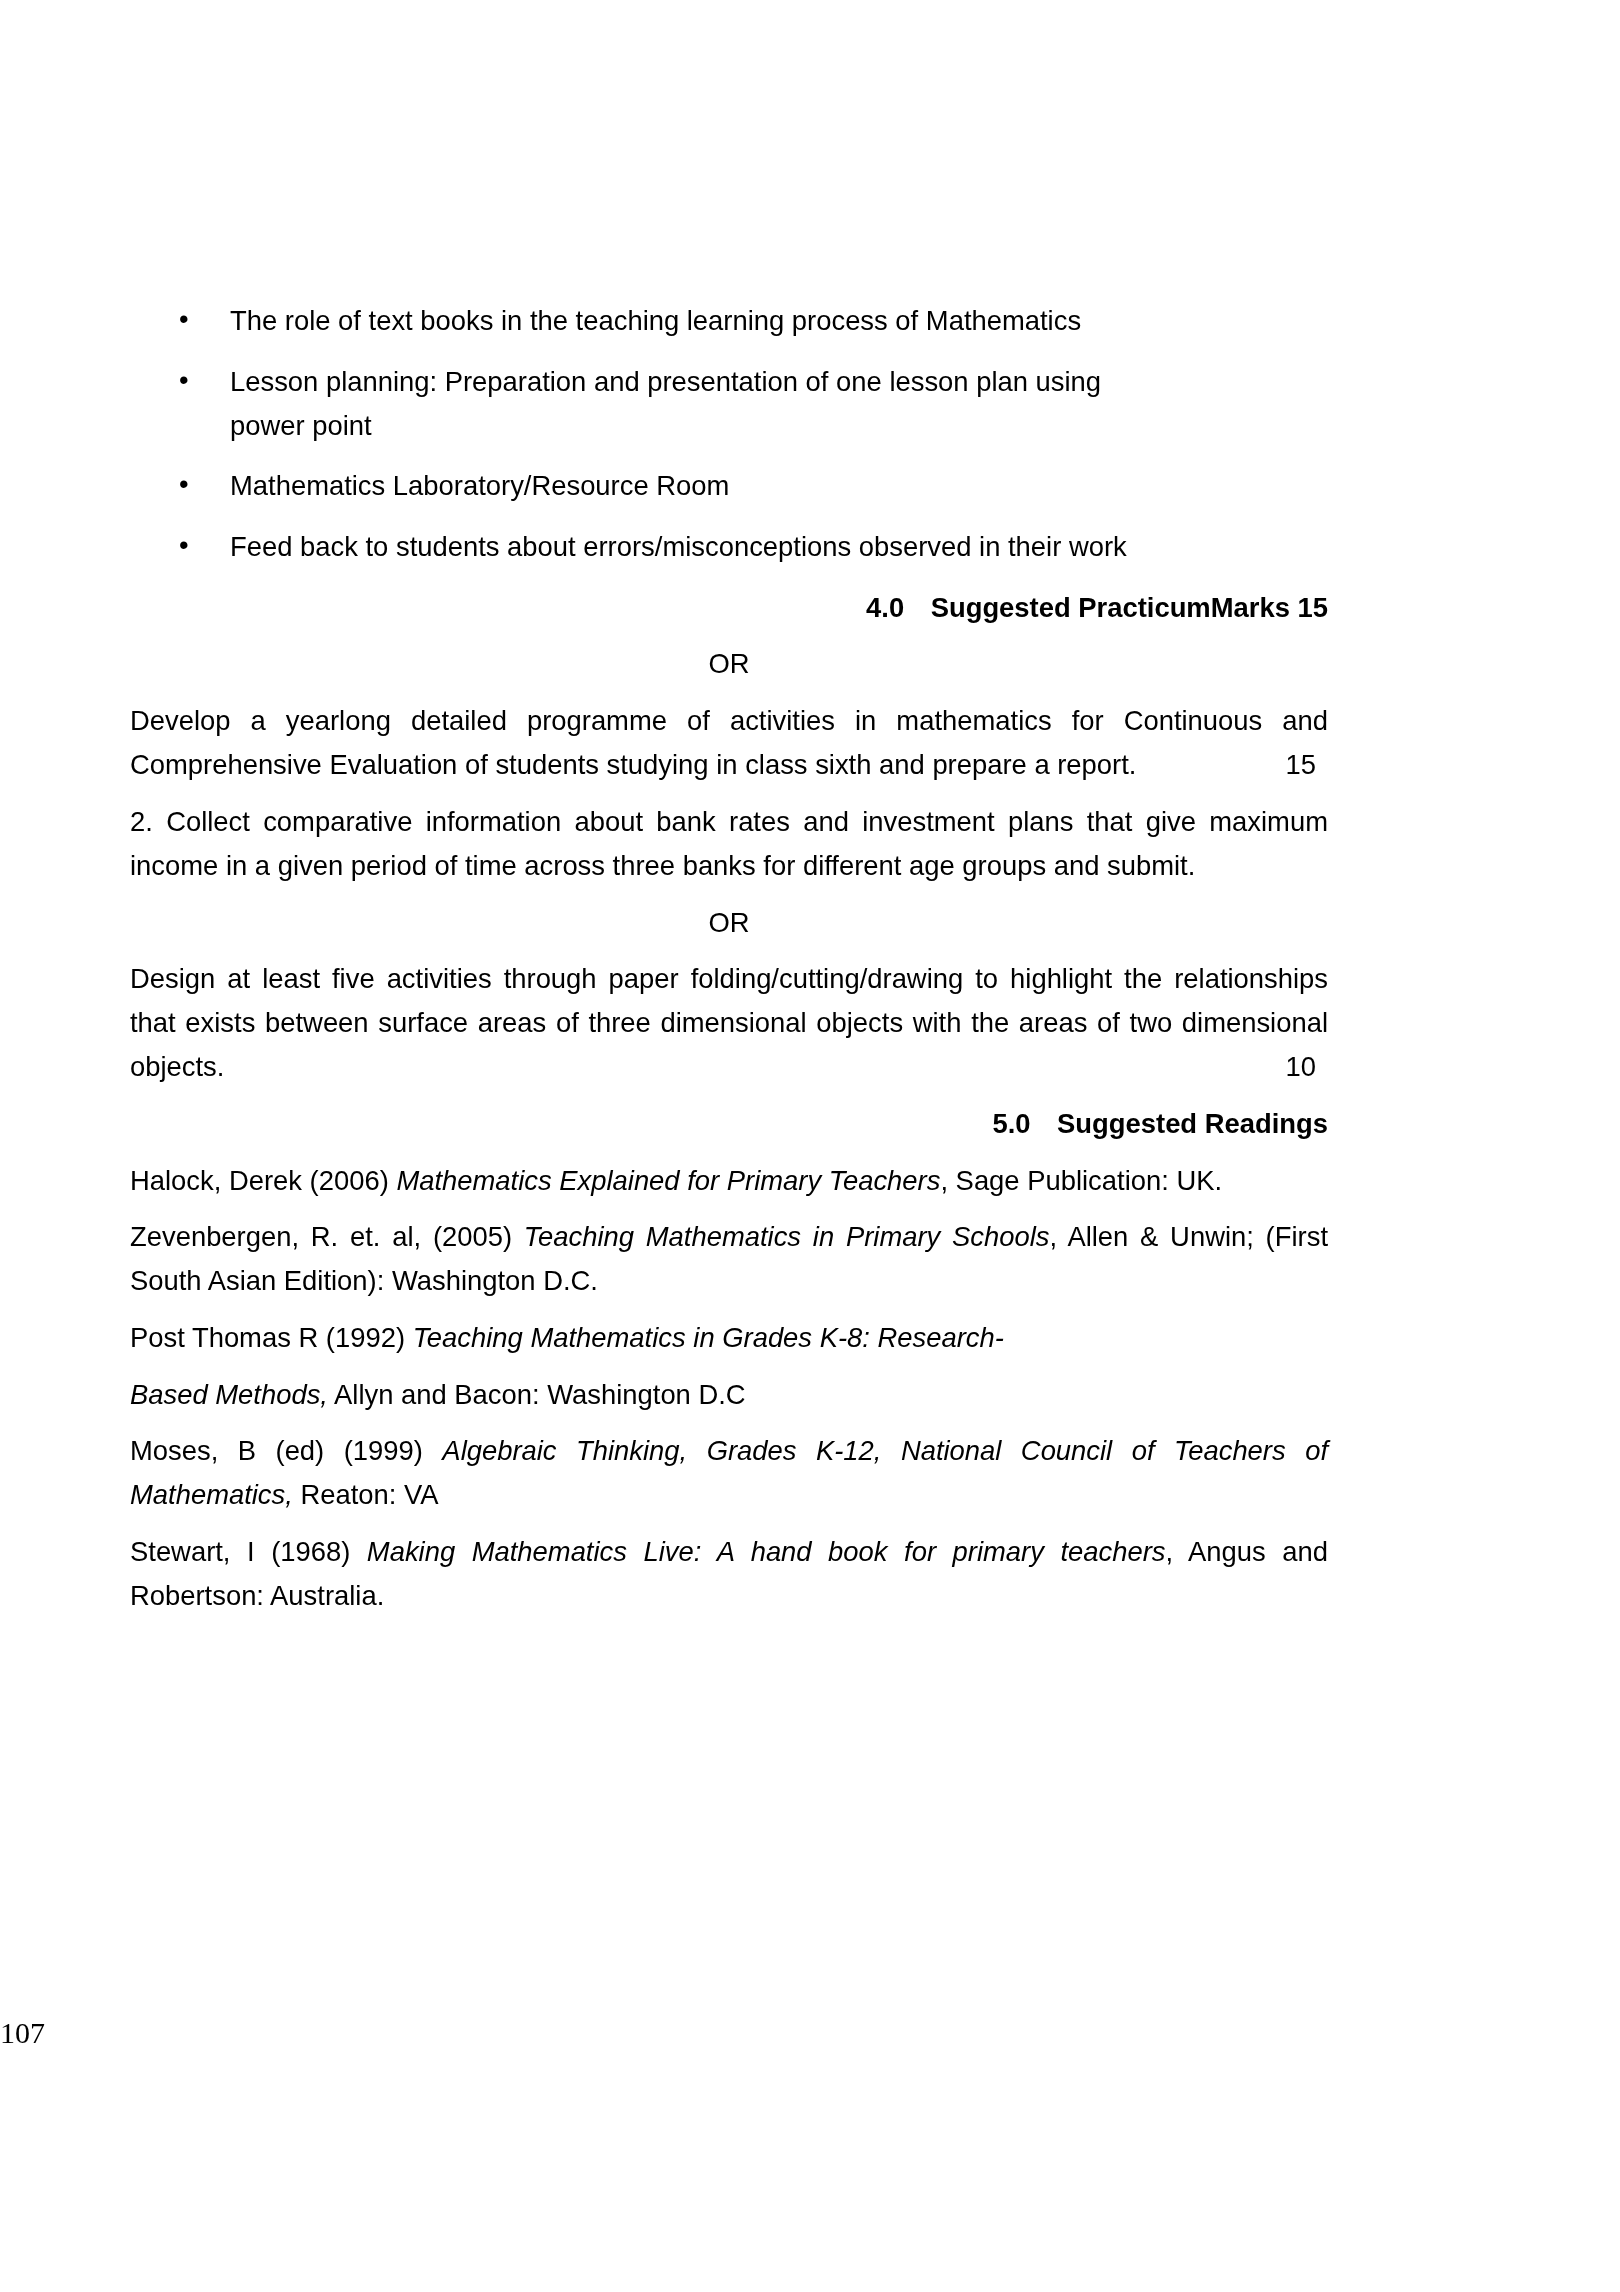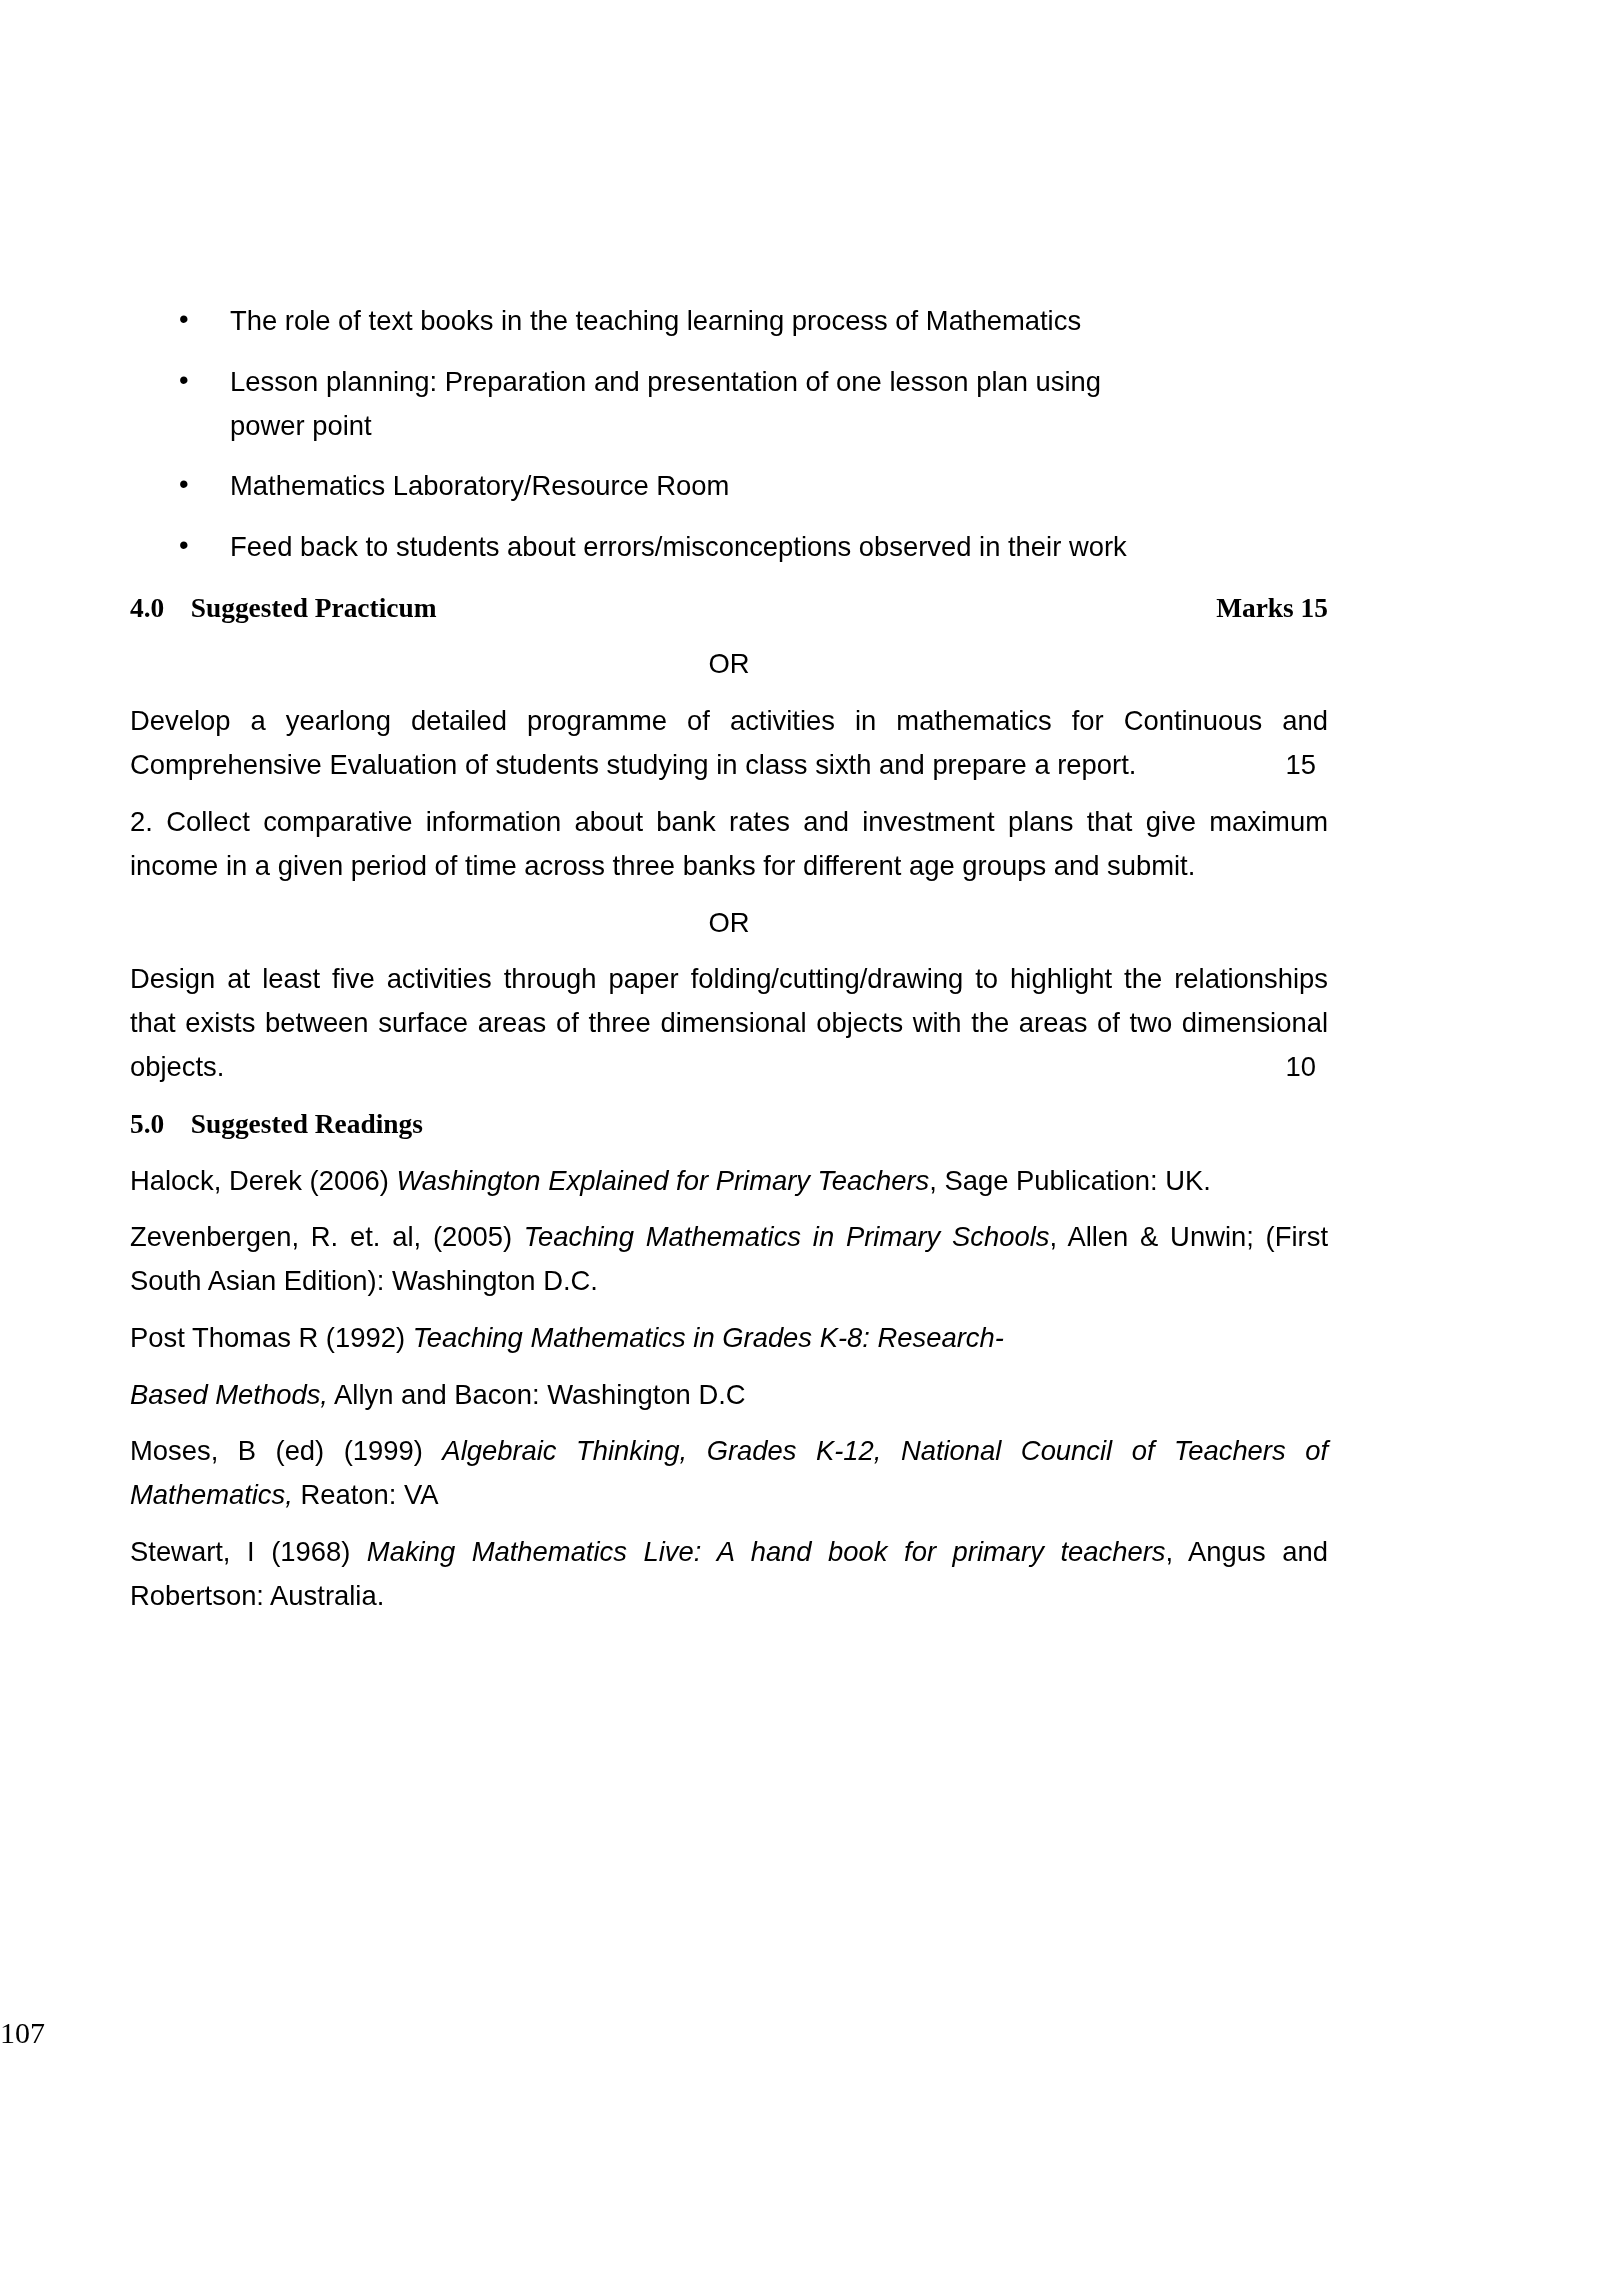--- a/index.html
+++ b/index.html
@@ -14,24 +14,23 @@
     position: absolute;
     left: 130px; top: 299px;
     width: 1198px;
     font-size: 27.4px;
     line-height: 44px;
   }
   ul.bullets { list-style: none; margin: 0; padding: 0; }
   ul.bullets li { position: relative; padding-left: 100px; margin-bottom: 16.7px; }
   .bullet-marker { position: absolute; left: 49px; top: -2px; }
   .sec-heading {
-    display: flex; justify-content: space-between;
+    display: flex; justify-content: flex-end;
     font-weight: bold;
     margin: 0 0 12.7px 0;
-    font-family: Liberation Serif, serif;
   }
   .heading-left { display: flex; gap: 26.5px; }
   p.para { text-align: justify; margin: 0 0 12.7px 0; position: relative; }
   p.or { text-align: center; margin: 0 0 12.7px 0; }
   .marks-right { position: absolute; right: 12px; bottom: 0; }
   .italic { font-style: italic; }
   .page-number {
     position: absolute; top: 2015px; left: 0; width: 100%;
     text-align: left;
     font-family: "Liberation Serif", serif;
@@ -91,21 +90,21 @@
   </p>
 
   <div class="sec-heading">
     <div class="heading-left">
       <span>5.0</span>
       <span>Suggested Readings</span>
     </div>
   </div>
 
   <p class="para">
-    <span>Halock, Derek (2006) </span><span class="italic">Washington Explained for Primary Teachers</span><span>, Sage Publication: UK.</span>
+    <span>Halock, Derek (2006) </span><span class="italic">Mathematics Explained for Primary Teachers</span><span>, Sage Publication: UK.</span>
   </p>
 
   <p class="para">
     <span>Zevenbergen, R. et. al, (2005) </span><span class="italic">Teaching Mathematics in Primary Schools</span><span>,  Allen &amp; Unwin; (First South Asian Edition): Washington D.C.</span>
   </p>
 
   <p class="para">
     <span>Post Thomas R (1992)  </span><span class="italic">Teaching Mathematics in Grades K-8: Research-</span><span></span>
   </p>
 

